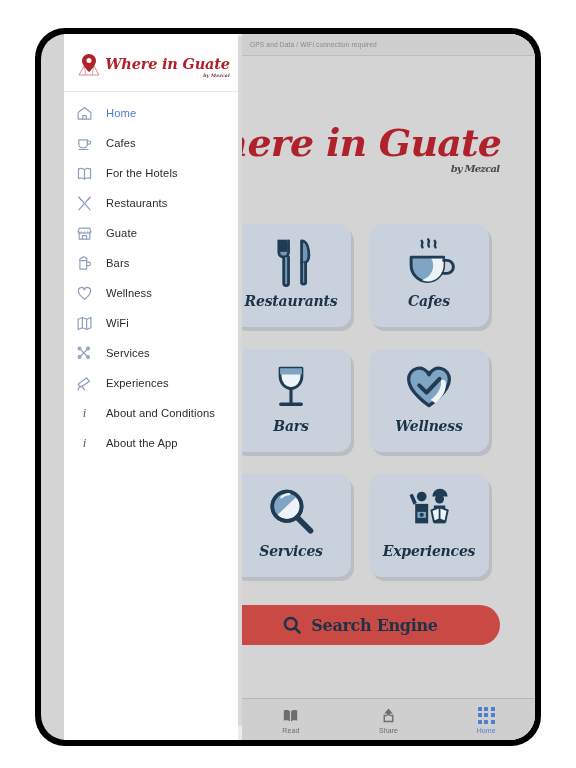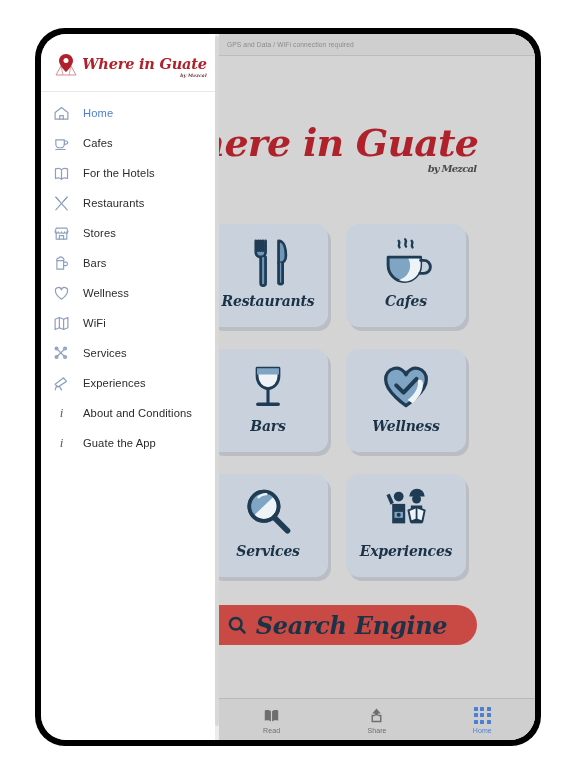--- a/index.html
+++ b/index.html
@@ -19,20 +19,21 @@
     border-radius: 30px;
     padding: 6px;
   }
   #device-screen {
     position: relative;
     width: 100%; height: 100%;
     background: #d4d4d4;
     border-radius: 25px;
     overflow: hidden;
     display: flex;
+    padding-left: 23px;
   }
 
   
   #sidebar {
     position: relative;
     width: 178px;
     flex: 0 0 178px;
     background: #ffffff;
     display: flex;
     flex-direction: column;
@@ -226,23 +227,22 @@
     width: 280px; height: 40px;
     border-radius: 20px;
     display: flex;
     align-items: center;
     justify-content: center;
     gap: 9px;
     cursor: pointer;
   }
   .action-btn .btn-label {
     font-family: "DejaVu Serif", serif;
-    font-style: italic;
     font-weight: bold;
-    font-size: 24px;
+    font-size: 16px;
     color: #1b3247;
     letter-spacing: -0.3px;
   }
   #search-engine-btn { background: #c94a44; }
   #add-business-btn  { background: #e2902a; }
   .btn-icon { color: #1b3247; display: flex; align-items: center; }
 
   
   #bottom-nav {
     height: 42px;
@@ -337,21 +337,21 @@
 
       <div class="menu-item">
         <span class="menu-icon">
           <svg viewBox="0 0 24 24" width="17" height="17" fill="none" stroke="#8e9fbd" stroke-width="1.6" stroke-linecap="round" stroke-linejoin="round">
             <path d="M3 9.5 L4.5 4.5 h15 L21 9.5"></path>
                 <path d="M4.5 9.5 V20 h15 V9.5"></path>
                 <path d="M3 9.5 a2.2 2.2 0 0 0 4.5 0 a2.2 2.2 0 0 0 4.5 0 a2.2 2.2 0 0 0 4.5 0 a2.2 2.2 0 0 0 4.5 0"></path>
                 <path d="M9 20 v-5 h6 v5"></path>
           </svg>
         </span>
-        <span class="menu-label">Stores</span>
+        <span class="menu-label">Guate</span>
       </div>
 
       <div class="menu-item">
         <span class="menu-icon">
           <svg viewBox="0 0 24 24" width="17" height="17" fill="none" stroke="#8e9fbd" stroke-width="1.6" stroke-linecap="round" stroke-linejoin="round">
             <path d="M5.5 8 h9.5 v12 h-9.5 Z"></path>
                 <path d="M15 10 h3 a2 2 0 0 1 0 5 h-3"></path>
                 <path d="M5.5 8 a3 3 0 0 1 3 -4 a3 3 0 0 1 5 0 a2.6 2.6 0 0 1 1.5 4"></path>
           </svg>
         </span>
@@ -403,21 +403,21 @@
         <span class="menu-label">Experiences</span>
       </div>
 
       <div class="menu-item info">
         <span class="menu-icon">i</span>
         <span class="menu-label">About and Conditions</span>
       </div>
 
       <div class="menu-item info">
         <span class="menu-icon">i</span>
-        <span class="menu-label">Guate the App</span>
+        <span class="menu-label">About the App</span>
       </div>
 
     </div>
 
     <div id="sidebar-scrollbar">
       <div id="sidebar-scroll-thumb"></div>
     </div>
   </div>
 
   <div id="content">

